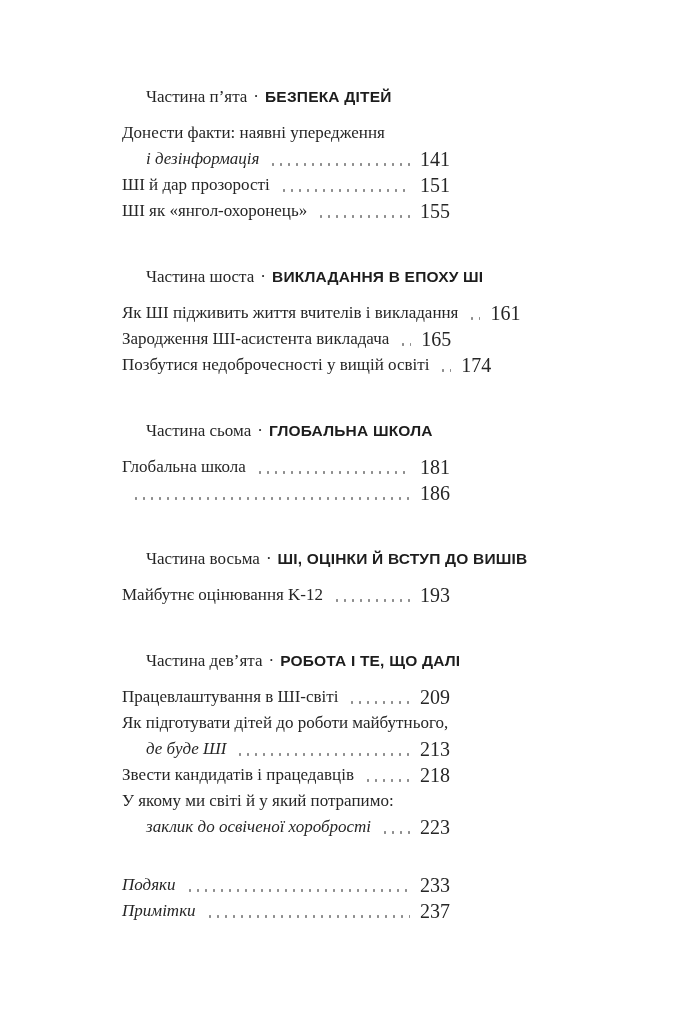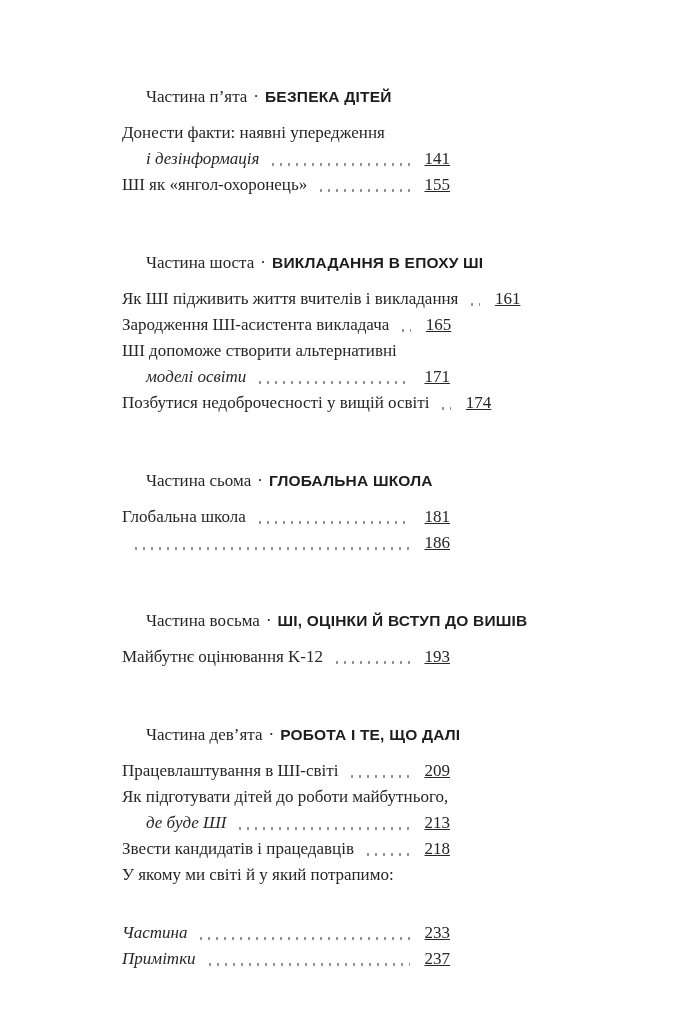--- a/index.html
+++ b/index.html
@@ -9,21 +9,21 @@
     color:#262626;
     -webkit-font-smoothing:antialiased;
   }
   .page{
     box-sizing:border-box;
     width:572px;height:1024px;
     padding:86px 122px 0 122px;
     overflow:hidden;
   }
   .toc-section{margin:0 0 0 0;}
-  .toc-section + .toc-section{margin-top:54px;}
+  .toc-section + .toc-section{margin-top:42px;}
   .section-heading{
     margin:0 0 12px 24px;
     font-size:17px;
     font-weight:normal;
     line-height:1.3;
     white-space:nowrap;
   }
   .heading-prefix{
     font-family:"Liberation Serif","DejaVu Serif",serif;
     color:#262626;
@@ -61,24 +61,23 @@
     margin:0 8px 6px 10px;
     background-image:radial-gradient(circle, #8d8d8d 1.1px, rgba(0,0,0,0) 1.3px);
     background-size:8px 3px;
     background-repeat:repeat-x;
     background-position:left center;
     min-width:12px;
   }
   .pageno{
     min-width:32px;
     text-align:right;
-    font-size:17px;
+    font-size:20px;
     color:#262626;
     white-space:nowrap;
-    text-decoration:underline;
   }
   .toc-section.backmatter{margin-top:32px;}
   .toc-section.backmatter .title{font-style:italic;}
 </style>
 </head>
 <body>
 
 <div class="page">
   <div>
       <section class="toc-section">
@@ -88,50 +87,47 @@
             <span class="title">Донести факти: наявні упередження</span>
           </div>
           <div class="row cont">
             <span class="title">і дезінформація</span>
             <span class="leader"></span>
             <span class="pageno">141</span>
           </div>
         </div>
         <div class="entry">
           <div class="row">
+            <span class="title">ШІ й дар прозорості</span>
+            <span class="leader"></span>
+            <span class="pageno">151</span>
+          </div>
+        </div>
+        <div class="entry">
+          <div class="row">
             <span class="title">ШІ як «янгол-охоронець»</span>
             <span class="leader"></span>
             <span class="pageno">155</span>
           </div>
         </div>
       </section>
       <section class="toc-section">
         <h2 class="section-heading"><span class="heading-prefix">Частина шоста</span><span class="heading-sep">·</span><span class="heading-title">ВИКЛАДАННЯ В ЕПОХУ ШІ</span></h2>
         <div class="entry">
           <div class="row">
             <span class="title">Як ШІ підживить життя вчителів і викладання</span>
             <span class="leader"></span>
             <span class="pageno">161</span>
           </div>
         </div>
         <div class="entry">
           <div class="row">
             <span class="title">Зародження ШІ-асистента викладача</span>
             <span class="leader"></span>
             <span class="pageno">165</span>
-          </div>
-        </div>
-        <div class="entry">
-          <div class="row">
-            <span class="title">ШІ допоможе створити альтернативні</span>
-          </div>
-          <div class="row cont">
-            <span class="title">моделі освіти</span>
-            <span class="leader"></span>
-            <span class="pageno">171</span>
           </div>
         </div>
         <div class="entry">
           <div class="row">
             <span class="title">Позбутися недоброчесності у вищій освіті</span>
             <span class="leader"></span>
             <span class="pageno">174</span>
           </div>
         </div>
       </section>
@@ -184,26 +180,31 @@
           <div class="row">
             <span class="title">Звести кандидатів і працедавців</span>
             <span class="leader"></span>
             <span class="pageno">218</span>
           </div>
         </div>
         <div class="entry">
           <div class="row">
             <span class="title">У якому ми світі й у який потрапимо:</span>
           </div>
+          <div class="row cont">
+            <span class="title">заклик до освіченої хоробрості</span>
+            <span class="leader"></span>
+            <span class="pageno">223</span>
+          </div>
         </div>
       </section>
       <section class="toc-section backmatter">
         <div class="entry">
           <div class="row">
-            <span class="title">Частина</span>
+            <span class="title">Подяки</span>
             <span class="leader"></span>
             <span class="pageno">233</span>
           </div>
         </div>
         <div class="entry">
           <div class="row">
             <span class="title">Примітки</span>
             <span class="leader"></span>
             <span class="pageno">237</span>
           </div>

